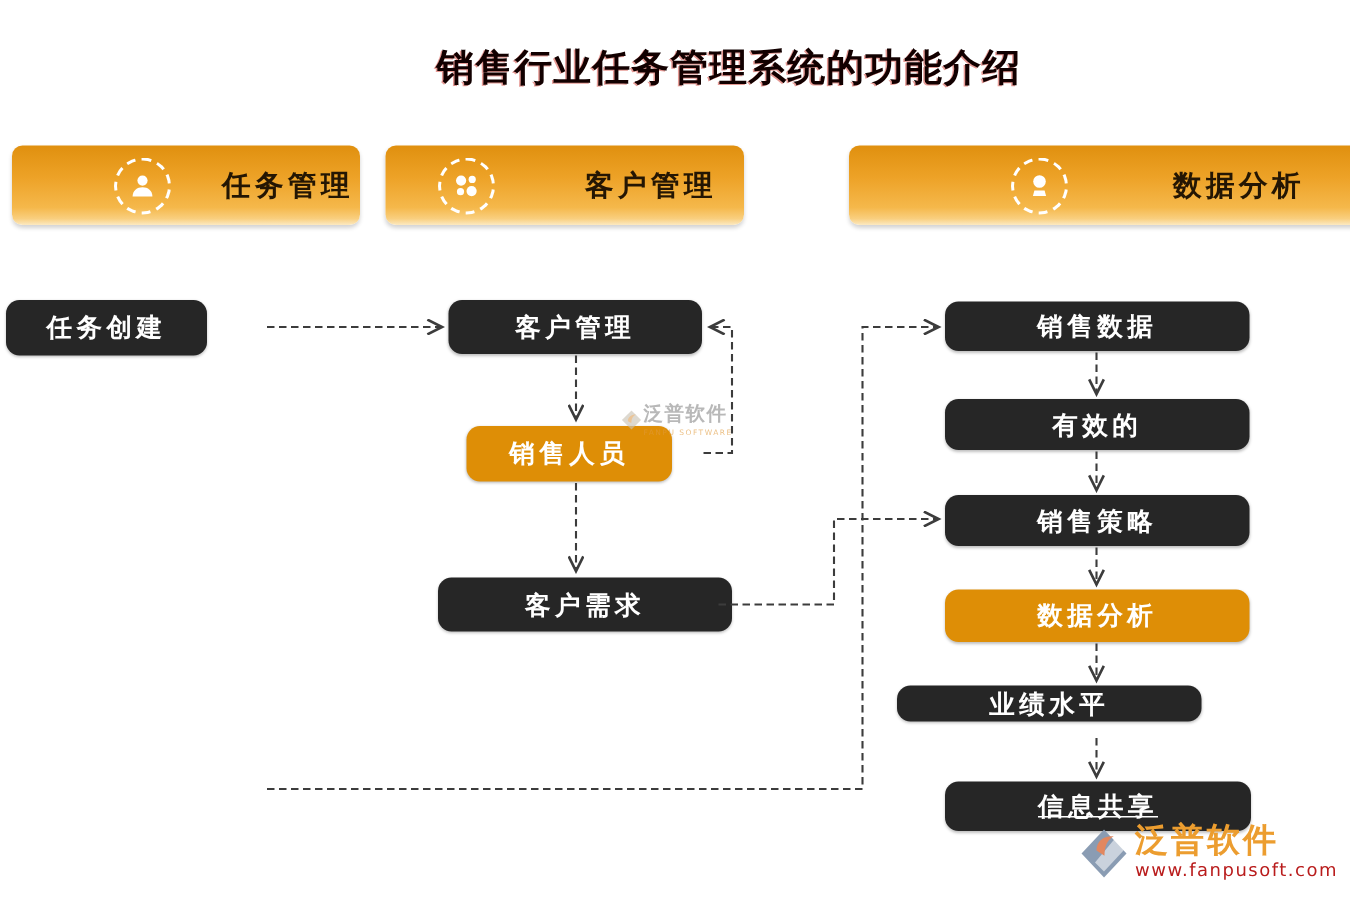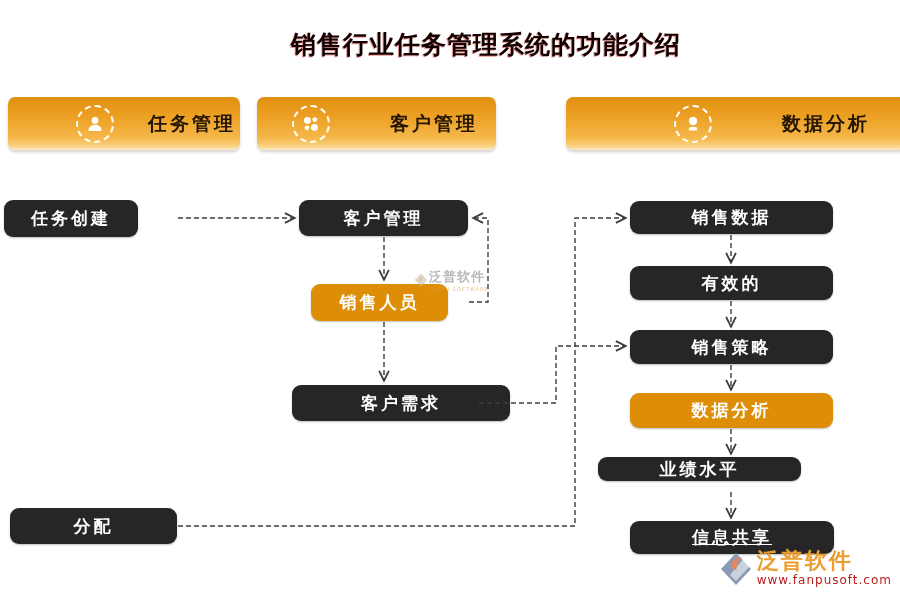--- a/index.html
+++ b/index.html
@@ -42,21 +42,21 @@
   .node{
     position:absolute;background:#262626;border-radius:9px;color:#fff;
     display:flex;align-items:center;justify-content:center;
     font-size:17px;font-weight:bold;letter-spacing:3px;
     box-shadow:0 1px 2px rgba(0,0,0,.25);
   }
   .node.orange{background:#de8e06;}
   #n-task-create{left:4px;top:200px;width:134px;height:37px;}
   #n-customer-info{left:299px;top:200px;width:169px;height:36px;}
   #n-sales-staff{left:299px;top:284px;width:137px;height:37px;margin-left:12px;}
-  #n-customer-demand{left:292px;top:385px;width:218px;height:36px;}
+  #n-customer-demand{left:292px;top:385px;width:196px;height:36px;}
   #n-assign{left:10px;top:508px;width:167px;height:36px;}
   #n-sales-data{left:630px;top:201px;width:203px;height:33px;}
   #n-effective{left:630px;top:266px;width:203px;height:34px;}
   #n-sales-strategy{left:630px;top:330px;width:203px;height:34px;}
   #n-sales-situation{left:630px;top:393px;width:203px;height:35px;}
   #n-performance{left:598px;top:457px;width:203px;height:24px;}
   #n-info-share{left:630px;top:521px;width:204px;height:33px;text-decoration:underline;}
   
   #wires{position:absolute;left:0;top:0;pointer-events:none;}
   
@@ -110,21 +110,20 @@
         <path d="M5.6 16.6 L6.6 13 h6.8 l1 3.6 z" fill="#fff"></path>
       </svg>
     </span>
     <span class="lbl">数据分析</span>
   </div>
 
   <div class="node" id="n-task-create">任务创建</div>
   <div class="node" id="n-customer-info">客户管理</div>
   <div class="node orange" id="n-sales-staff">销售人员</div>
   <div class="node" id="n-customer-demand">客户需求</div>
-  <div class="node" id="n-assign">分配</div>
   <div class="node" id="n-sales-data">销售数据</div>
   <div class="node" id="n-effective">有效的</div>
   <div class="node" id="n-sales-strategy">销售策略</div>
   <div class="node orange" id="n-sales-situation">数据分析</div>
   <div class="node" id="n-performance">业绩水平</div>
   <div class="node" id="n-info-share">信息共享</div>
 
   <svg id="wires" width="900" height="600">
     <defs>
       <marker id="ar" markerWidth="9" markerHeight="8" refX="7" refY="4" orient="auto">

